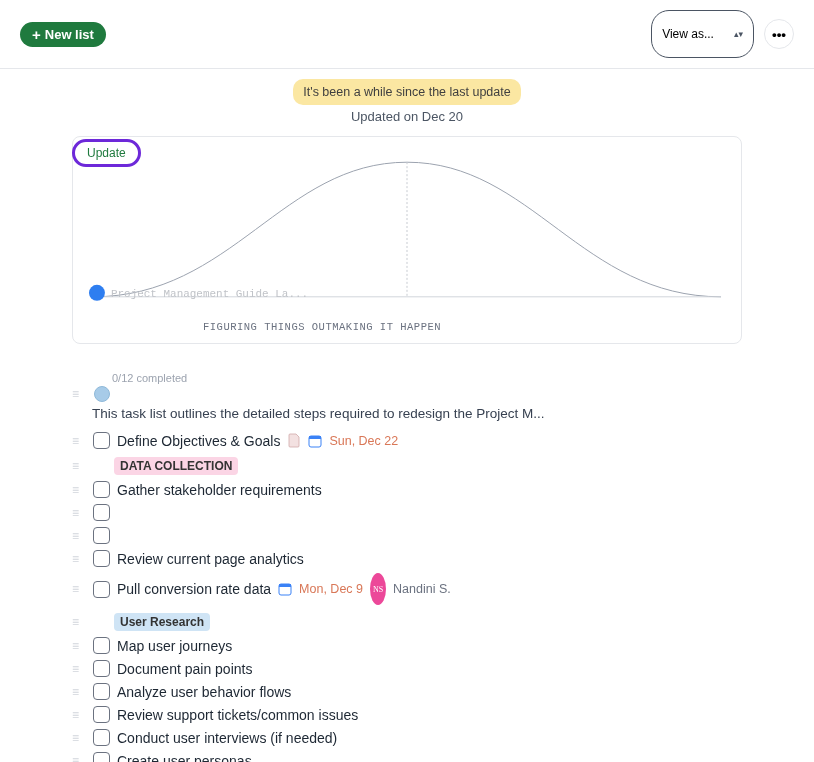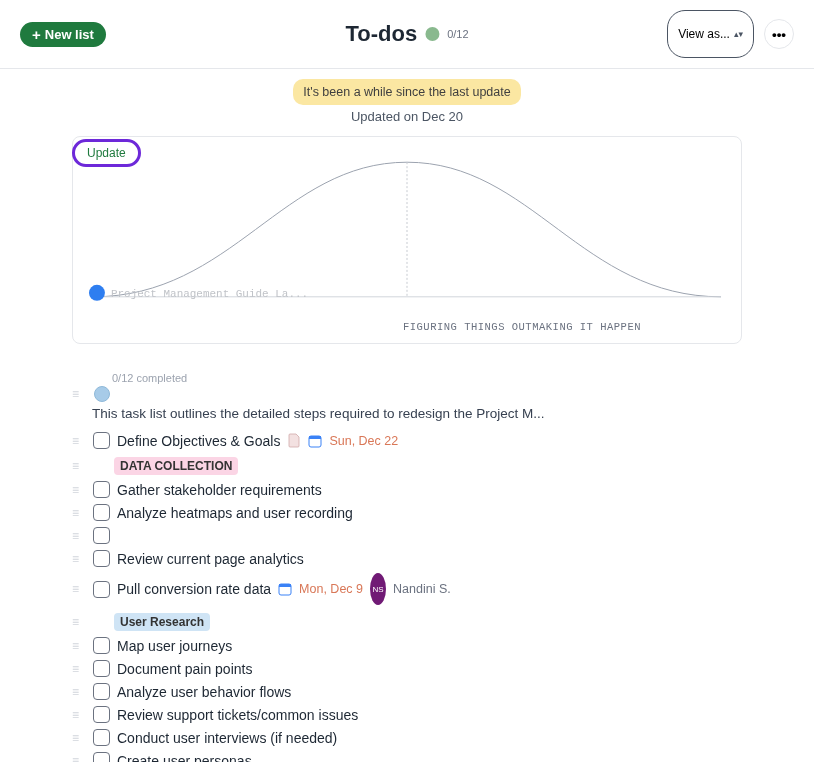--- a/index.html
+++ b/index.html
@@ -5,66 +5,61 @@
 * { box-sizing: border-box; margin: 0; padding: 0; }
 body { font-family: -apple-system, BlinkMacSystemFont, "Segoe UI", Helvetica, Arial, sans-serif; font-size: 14px; color: #1d2733; background: #fff; width: 814px; }
 .header { display: flex; align-items: center; justify-content: space-between; padding: 10px 20px; border-bottom: 1px solid #e5e7eb; }
 .new-list-btn { background: #1f7a3e; color: #fff; border: none; border-radius: 18px; padding: 5px 12px; font-size: 13px; font-weight: 600; display: flex; align-items: center; gap: 4px; cursor: pointer; }
 .plus-icon { font-size: 15px; line-height: 1; }
 .title-block { display: flex; align-items: center; gap: 8px; position: absolute; left: 50%; transform: translateX(-50%); }
 .page-title { font-size: 22px; font-weight: 800; }
 .done-dot { width: 14px; height: 14px; border-radius: 50%; background: #89b98e; }
 .count-small { font-size: 11px; color: #6b7280; }
 .header-right { display: flex; align-items: center; gap: 10px; }
-.view-as { border: 1px solid #4b5563; border-radius: 18px; padding: 16px 10px; font-size: 12px; background: #fff; display: flex; align-items: center; gap: 4px; cursor: pointer; font-weight: 500; }
+.view-as { border: 1px solid #4b5563; border-radius: 18px; padding: 16px 10px; font-size: 12px; background: #fff; display: flex; align-items: center; gap: 20px; cursor: pointer; font-weight: 500; }
 .updown { font-size: 9px; color: #4b5563; }
 .more-btn { width: 30px; height: 30px; border: 1px solid #e5e7eb; border-radius: 50%; background: #fff; display: flex; align-items: center; justify-content: center; cursor: pointer; font-weight: bold; }
 .banner-area { text-align: center; padding-top: 10px; position: relative; }
 .update-pill { position: absolute; left: 72px; top: 70px; border: 3px solid #6d28d9; color: #1f7a3e; border-radius: 16px; padding: 4px 12px; font-size: 12px; background: #fff; cursor: pointer; }
 .stale-msg { display: inline-block; background: #fbe7a2; padding: 6px 10px; border-radius: 10px; font-size: 12.5px; color: #3f3f3f; }
 .updated-on { font-size: 13px; color: #4b5563; margin-top: 4px; }
 .hill { margin: 12px 72px 0; border: 1px solid #e5e7eb; border-radius: 8px; padding: 10px 10px 6px; font-family: Liberation Mono, monospace; }
 .hill-svg { width: 100%; height: 170px; display: block; }
-.hill-labels { display: flex; justify-content: flex-end; padding: 4px 90px 4px 120px; font-size: 10.5px; letter-spacing: 0.5px; color: #6b7280; }
+.hill-labels { display: flex; justify-content: flex-start; padding: 4px 90px 4px 120px; font-size: 10.5px; letter-spacing: 0.5px; color: #6b7280; }
 .list-block { margin: 28px 0 0 72px; max-width: 640px; }
 .completed-count { font-size: 11px; color: #9ca3af; margin-left: 40px; margin-bottom: 2px; }
 .list-title-row { display: flex; align-items: center; gap: 8px; }
 .handle { color: #d1d5db; font-size: 12px; letter-spacing: -2px; cursor: grab; visibility: hidden; width: 14px; }
 .handle.show { visibility: visible; }
 .blue-dot { width: 16px; height: 16px; border-radius: 50%; background: #a7cbe8; border: 1px solid #8fb9d9; }
 .list-title { color: #1a5fb4; font-weight: 700; text-decoration: underline; font-size: 15px; }
 .list-desc { margin: 4px 0 8px 20px; font-size: 13.5px; color: #374151; }
 .task-row { display: flex; align-items: center; gap: 7px; padding: 3px 0; }
 .chk { width: 17px; height: 17px; border: 1.5px solid #6b7280; border-radius: 4px; background: #fff; cursor: pointer; flex-shrink: 0; }
 .task-label { font-size: 14px; color: #1d2733; }
 .doc-icon { width: 14px; height: 16px; display: inline-flex; align-items: center; justify-content: center; color: #d1a9a9; }
 .cal-icon { width: 14px; height: 14px; display: inline-flex; align-items: center; justify-content: center; }
 .date-text { font-size: 12.5px; color: #d97757; }
 .section-row { display: flex; align-items: center; gap: 7px; padding: 5px 0 3px; }
 .section-tag { font-size: 12px; font-weight: 700; padding: 2px 6px; border-radius: 4px; }
 .pink { background: #fbd5e5; color: #333; }
 .blue { background: #cfe4f5; color: #333; font-weight: 600; }
-.avatar { width: 16px; height: 32px; border-radius: 50%; background: #701a75; color: #fff; font-size: 8px; display: inline-flex; align-items: center; justify-content: center; }
+.avatar { width: 16px; height: 32px; border-radius: 50%; background: #ec4899; color: #fff; font-size: 8px; display: inline-flex; align-items: center; justify-content: center; font-family: Liberation Serif, serif; }
 .assignee { font-size: 12.5px; color: #6b7280; }
 .add-todo { margin: 10px 0 0 20px; border: 1px solid #d1d5db; border-radius: 16px; padding: 5px 12px; font-size: 12.5px; background: #fff; color: #4b5563; cursor: pointer; }
 .spacer-left { width: 14px; }
 </style>
 </head>
 <body>
 
 <div class="header">
   <button class="new-list-btn">
     <span class="plus-icon">+</span>
     <span>New list</span>
   </button>
-  <div class="title-block">
-    <span class="page-title">To-dos</span>
-    <span class="done-dot"></span>
-    <span class="count-small">0/12</span>
-  </div>
   <div class="header-right">
     <button class="view-as">
       <span>View as...</span>
       <span class="updown">▴▾</span>
     </button>
     <button class="more-btn">
       <span>•••</span>
     </button>
   </div>
 </div>
@@ -125,21 +120,20 @@
 
   <div id="tasks-s1">
       <div class="task-row">
         <span class="handle show">≡</span>
         <span class="chk"></span>
         <span class="task-label">Gather stakeholder requirements</span>
       </div>
       <div class="task-row">
         <span class="handle show">≡</span>
         <span class="chk"></span>
-        <span class="task-label">Analyze heatmaps and user recording</span>
       </div>
       <div class="task-row">
         <span class="handle show">≡</span>
         <span class="chk"></span>
       </div>
       <div class="task-row">
         <span class="handle show">≡</span>
         <span class="chk"></span>
         <span class="task-label">Review current page analytics</span>
       </div>

